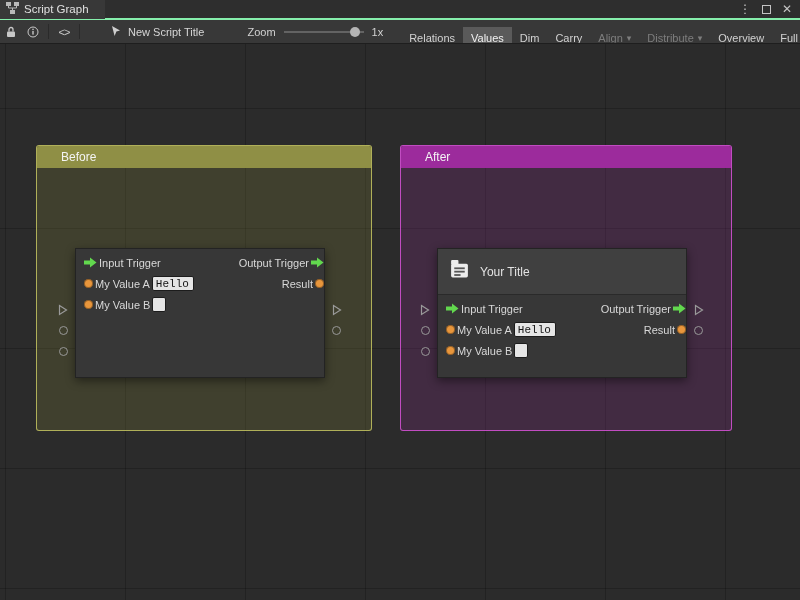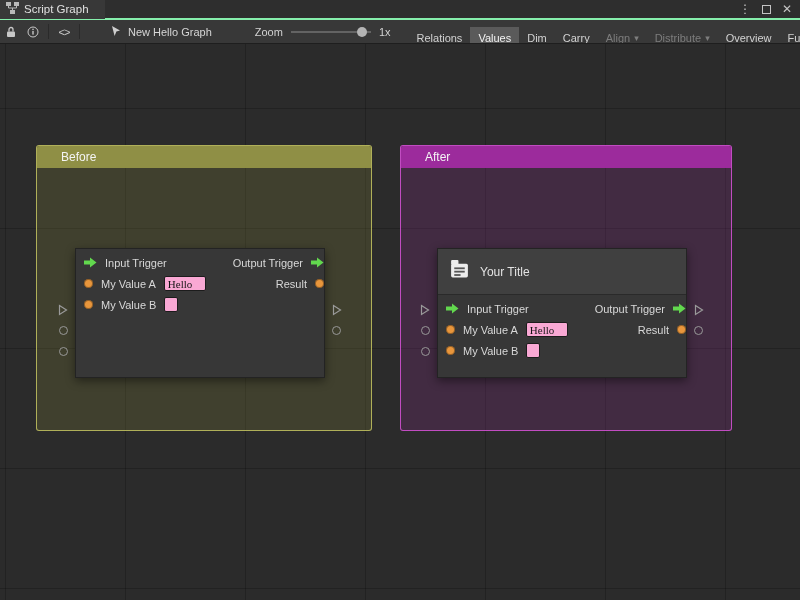--- a/index.html
+++ b/index.html
@@ -55,28 +55,28 @@
   .group.after .group-header{background:#9c2b9c;}
 
   
   .node{position:absolute;width:250px;height:130px;background:#373737;border:1px solid #232323;
     box-shadow:0 3px 9px rgba(0,0,0,0.45);}
   .node-header{height:46px;background:#404040;border-bottom:1px solid #2a2a2a;display:flex;
     align-items:center;gap:10px;padding:0 11px;}
   .node-title{color:#e2e2e2;font-size:12px;}
   .node-body{padding-top:3px;}
   .port-row{height:21px;display:flex;align-items:center;font-size:11px;color:#d8d8d8;}
-  .port{display:flex;align-items:center;gap:8px;}
+  .port{display:flex;align-items:center;gap:2px;}
   .port.left{padding-left:8px;}
   .port.right{margin-left:auto;}
   .flowicon{display:flex;align-items:center;}
   .value-dot{width:9px;height:9px;border-radius:50%;background:#e8963c;
     box-shadow:inset 0 0 0 1px rgba(0,0,0,0.35);flex-shrink:0;}
-  .inline-field{height:15px;background:#f9a8d4;border:1px solid #1c1c1c;border-radius:2px;
-    font-size:11px;color:#141414;padding:0 3px;font-family:Liberation Serif, serif;}
+  .inline-field{height:15px;background:#e5e5e5;border:1px solid #1c1c1c;border-radius:2px;
+    font-size:11px;color:#141414;padding:0 3px;font-family:Liberation Mono, monospace;}
   .inline-field.texta{width:42px;}
   .inline-field.small{width:14px;}
   .ext{position:absolute;display:flex;}
   .ext-circle{width:9px;height:9px;border:1px solid #989898;border-radius:50%;background:transparent;}
 </style>
 </head>
 <body>
 
 <div class="window">
 
@@ -115,21 +115,21 @@
     </span>
     <span class="sep"></span>
     <span class="iconbtn codeg">&lt;&gt;</span>
     <span class="sep"></span>
     <span class="graphname titem">
       <span>
         <svg width="12" height="12" viewBox="0 0 12 12">
             <path d="M2 1l8 4.5-3.6 1L4.6 11z" fill="#cfcfcf"></path>
           </svg>
       </span>
-      <span>New Hello Graph</span>
+      <span>New Script Title</span>
     </span>
     <span class="zoomwrap titem">
       <span>Zoom</span>
       <span class="slider">
         <span class="slider-track"></span>
         <span class="slider-handle"></span>
       </span>
       <span>1x</span>
     </span>
     <span class="btngroup">

